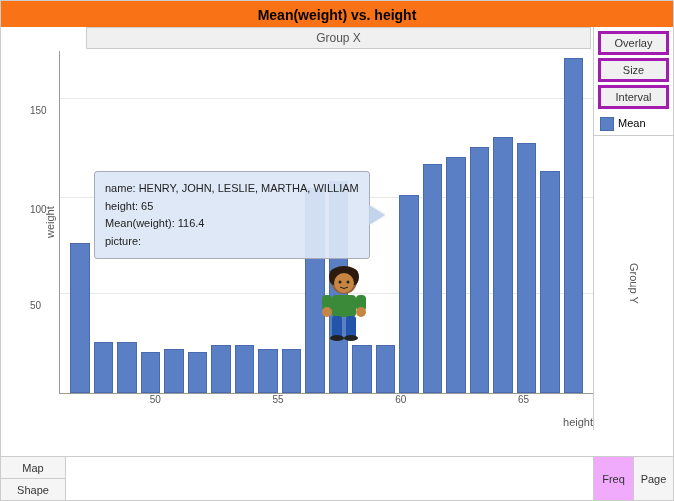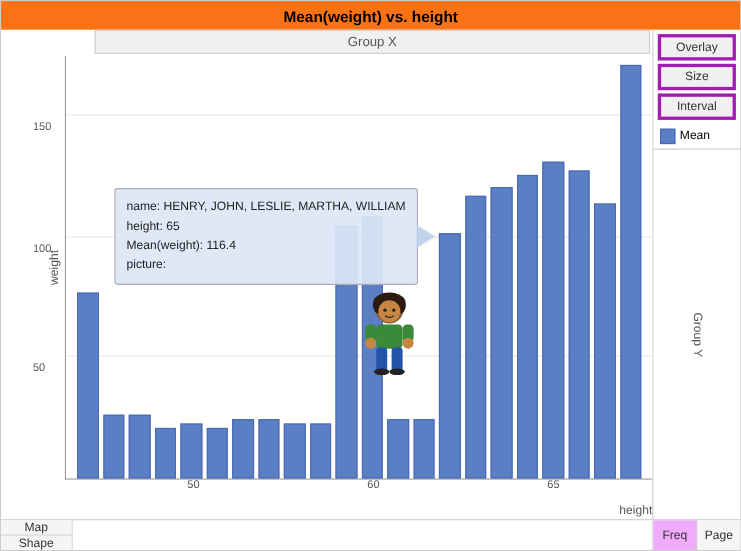--- a/index.html
+++ b/index.html
@@ -183,22 +183,23 @@
       justify-content: center;
       font-size: 11px;
       color: #555;
       writing-mode: vertical-rl;
       border-top: 1px solid #ccc;
       padding: 4px 0;
     }
 
     .bottom-bar {
       display: flex;
-      height: 28px;
+      height: 44px;
       border-top: 1px solid #ccc;
+      margin-top: 26px;
     }
 
     .bottom-left {
       width: 65px;
       display: flex;
       flex-direction: column;
       border-right: 1px solid #ccc;
     }
 
     .bottom-left-top {
@@ -262,21 +263,21 @@
       position: absolute;
       background: rgba(220, 230, 245, 0.93);
       border: 1px solid #aab;
       border-radius: 3px;
       padding: 8px 10px;
       font-size: 11px;
       color: #222;
       line-height: 1.6;
       z-index: 10;
       top: 120px;
-      left: 44px;
+      left: 34px;
       min-width: 200px;
     }
 
     .tooltip-arrow {
       position: absolute;
       right: -16px;
       top: 50%;
       transform: translateY(-50%);
       width: 0;
       height: 0;
@@ -400,20 +401,21 @@
                 <ellipse cx="37" cy="75" rx="7" ry="3" fill="#222"></ellipse>
               </svg>
             </div>
           </div>
         </div>
       </div>
 
       <div class="x-axis-area">
         <div class="x-ticks">
           <div class="x-tick-group">50</div>
+          <div class="x-tick-group">55</div>
           <div class="x-tick-group">60</div>
           <div class="x-tick-group">65</div>
         </div>
         <div class="x-axis-label">height</div>
       </div>
     </div>
 
     <div class="right-panel">
       <div class="right-buttons">
         <div class="right-btn">Overlay</div>

